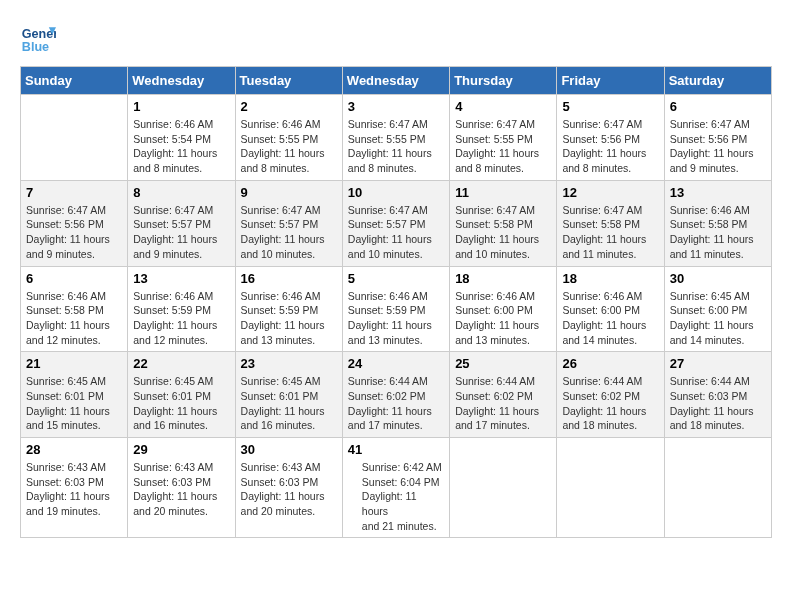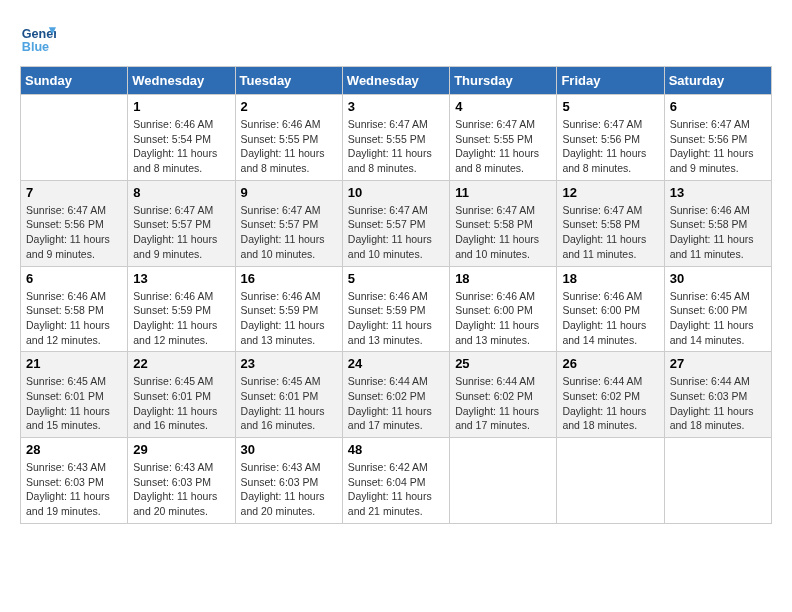--- a/index.html
+++ b/index.html
@@ -330,22 +330,22 @@
 and 20 minutes.</div>
         </td>
         <td>
           <span class="day-number">30</span>
           <div class="day-info" style="white-space: pre-line;">Sunrise: 6:43 AM
 Sunset: 6:03 PM
 Daylight: 11 hours
 and 20 minutes.</div>
         </td>
         <td>
-          <span class="day-number">48</span>
-          <div class="day-info" style="white-space: pre-line;">Sunrise: 6:42 AM
+          <span class="day-number">41</span>
+          <div class="day-info" style="white-space: pre-line; margin-left: 14px;">Sunrise: 6:42 AM
 Sunset: 6:04 PM
 Daylight: 11 hours
 and 21 minutes.</div>
         </td>
         <td class="empty-cell"></td>
         <td class="empty-cell"></td>
         <td class="empty-cell"></td>
       </tr>
     </tbody>
 </table>

